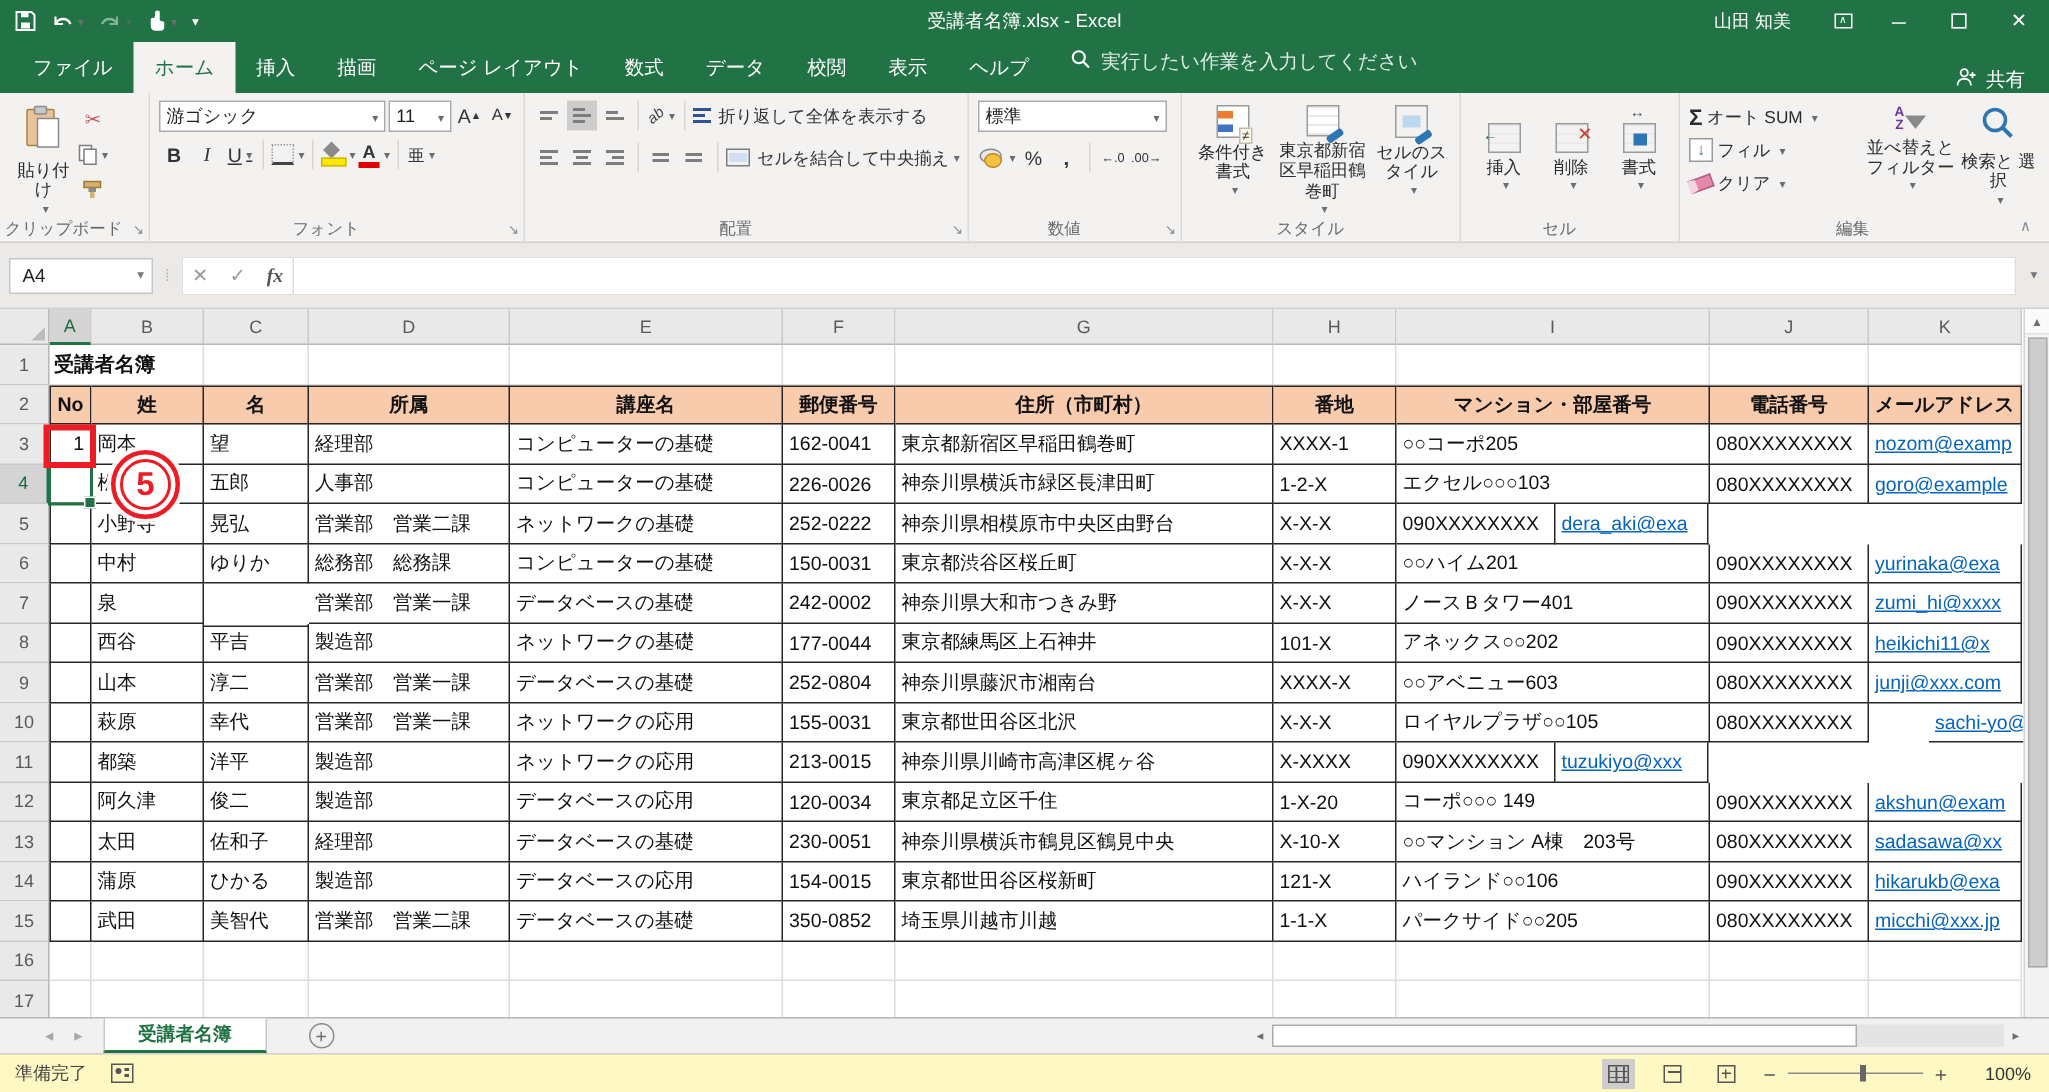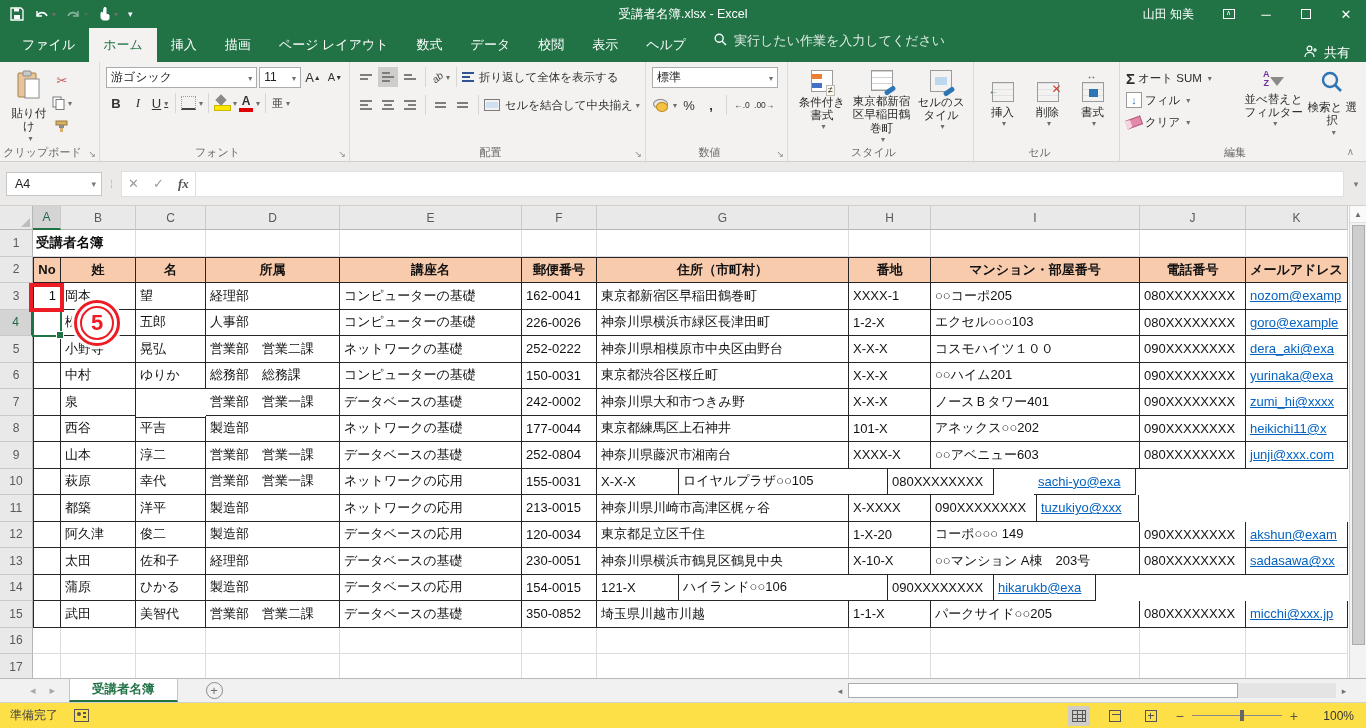--- a/index.html
+++ b/index.html
@@ -130,21 +130,21 @@
   .sheettabs { position:absolute; top:678px; left:0; right:0; height:24px; background:#f1f1f1; border-top:1px solid #b7b7b7; display:flex; align-items:stretch; }
   .snav { display:flex; align-items:center; gap:14px; padding:0 14px 0 30px; color:#a8a8a8; font-size:11px; }
   .stab { background:#fff; border-left:1px solid #c6c6c6; border-right:1px solid #c6c6c6; border-bottom:2px solid #217346; color:#217346; font-weight:bold; font-size:12.5px; display:flex; align-items:center; padding:0 22px; }
   .addsheet { width:17px; height:17px; border:1px solid #8a8a8a; border-radius:50%; color:#6d6d6d; font-size:13px; display:flex; align-items:center; justify-content:center; align-self:center; margin-left:28px; }
   .hscroll { position:absolute; right:14px; top:3px; width:520px; height:17px; display:flex; align-items:center; }
   .hs-arrow { width:16px; text-align:center; color:#6f6f6f; font-size:9px; }
   .hs-track { flex:1; height:15px; background:#e4e4e4; position:relative; }
   .hs-thumb { position:absolute; left:0; top:0; width:390px; height:15px; background:#fff; border:1px solid #ababab; }
 
   
-  .statusbar { position:absolute; top:702px; left:0; right:0; height:26px; background:#fde047; border-top:1px solid #d2d0ce; display:flex; align-items:center; font-size:12px; color:#444; }
+  .statusbar { position:absolute; top:702px; left:0; right:0; height:26px; background:#fef9c3; border-top:1px solid #d2d0ce; display:flex; align-items:center; font-size:12px; color:#444; }
   .st-ready { padding-left:10px; }
   .acc-icon { width:15px; height:13px; border:1px solid #555; margin-left:16px; position:relative; }
   .acc-icon::before { content:""; position:absolute; left:2px; top:2px; width:4px; height:4px; border-radius:50%; background:#555; }
   .acc-icon::after { content:""; position:absolute; left:8px; top:2px; right:2px; height:2px; background:#555; box-shadow:0 4px 0 #555; }
   .st-right { margin-left:auto; display:flex; align-items:center; gap:14px; padding-right:12px; }
   .viewbtn { width:22px; height:20px; display:flex; align-items:center; justify-content:center; }
   .vb-normal { width:14px; height:12px; border:1px solid #555; background:linear-gradient(#555 1px,transparent 1px) 0 3px/100% 4px, linear-gradient(90deg,#555 1px,transparent 1px) 4px 0/5px 100%; }
   .vb-layout { width:12px; height:12px; border:1px solid #555; background:linear-gradient(#555 1px,transparent 1px) 2px 3px/8px 3px no-repeat; }
   .vb-break { width:12px; height:12px; border:1px solid #555; background:linear-gradient(#555,#555) center/6px 1px no-repeat, linear-gradient(#555,#555) center/1px 6px no-repeat; }
   .zoomctl { display:flex; align-items:center; gap:8px; }
@@ -577,21 +577,20 @@
       <div class="grow">
         <div class="rh">5</div>
         <div class="gc tc tl num" style="width: 28px;"></div>
         <div class="gc tc" style="width: 75px;">小野寺</div>
         <div class="gc tc" style="width: 70px;">晃弘</div>
         <div class="gc tc" style="width: 134px;">営業部　営業二課</div>
         <div class="gc tc" style="width: 182px;">ネットワークの基礎</div>
         <div class="gc tc" style="width: 75px;">252-0222</div>
         <div class="gc tc" style="width: 252px;">神奈川県相模原市中央区由野台</div>
         <div class="gc tc" style="width: 82px;">X-X-X</div>
-        <div class="gc tc" style="width: 209px;">コスモハイツ１００</div>
         <div class="gc tc" style="width: 106px;">090XXXXXXXX</div>
         <div class="gc tc link" style="width: 102px;">dera_aki@exa</div>
       </div>
       <div class="grow">
         <div class="rh">6</div>
         <div class="gc tc tl num" style="width: 28px;"></div>
         <div class="gc tc" style="width: 75px;">中村</div>
         <div class="gc tc" style="width: 70px;">ゆりか</div>
         <div class="gc tc" style="width: 134px;">総務部　総務課</div>
         <div class="gc tc" style="width: 182px;">コンピューターの基礎</div>
@@ -645,20 +644,21 @@
         <div class="gc tc link" style="width: 102px; text-align: center;">junji@xxx.com</div>
       </div>
       <div class="grow">
         <div class="rh">10</div>
         <div class="gc tc tl num" style="width: 28px;"></div>
         <div class="gc tc" style="width: 75px;">萩原</div>
         <div class="gc tc" style="width: 70px;">幸代</div>
         <div class="gc tc" style="width: 134px;">営業部　営業一課</div>
         <div class="gc tc" style="width: 182px;">ネットワークの応用</div>
         <div class="gc tc" style="width: 75px;">155-0031</div>
+        <div class="gc tc" style="width: 252px;">東京都世田谷区北沢</div>
         <div class="gc tc" style="width: 82px;">X-X-X</div>
         <div class="gc tc" style="width: 209px;">ロイヤルプラザ○○105</div>
         <div class="gc tc" style="width: 106px;">080XXXXXXXX</div>
         <div class="gc tc link" style="width: 102px; margin-left: 40px;">sachi-yo@exa</div>
       </div>
       <div class="grow">
         <div class="rh">11</div>
         <div class="gc tc tl num" style="width: 28px;"></div>
         <div class="gc tc" style="width: 75px;">都築</div>
         <div class="gc tc" style="width: 70px;">洋平</div>
@@ -699,20 +699,21 @@
         <div class="gc tc link" style="width: 102px;">sadasawa@xx</div>
       </div>
       <div class="grow">
         <div class="rh">14</div>
         <div class="gc tc tl num" style="width: 28px;"></div>
         <div class="gc tc" style="width: 75px;">蒲原</div>
         <div class="gc tc" style="width: 70px;">ひかる</div>
         <div class="gc tc" style="width: 134px;">製造部</div>
         <div class="gc tc" style="width: 182px;">データベースの応用</div>
         <div class="gc tc" style="width: 75px;">154-0015</div>
+        <div class="gc tc" style="width: 252px;">東京都世田谷区桜新町</div>
         <div class="gc tc" style="width: 82px;">121-X</div>
         <div class="gc tc" style="width: 209px;">ハイランド○○106</div>
         <div class="gc tc" style="width: 106px;">090XXXXXXXX</div>
         <div class="gc tc link" style="width: 102px;">hikarukb@exa</div>
       </div>
       <div class="grow">
         <div class="rh">15</div>
         <div class="gc tc tl num" style="width: 28px;"></div>
         <div class="gc tc" style="width: 75px;">武田</div>
         <div class="gc tc" style="width: 70px;">美智代</div>

